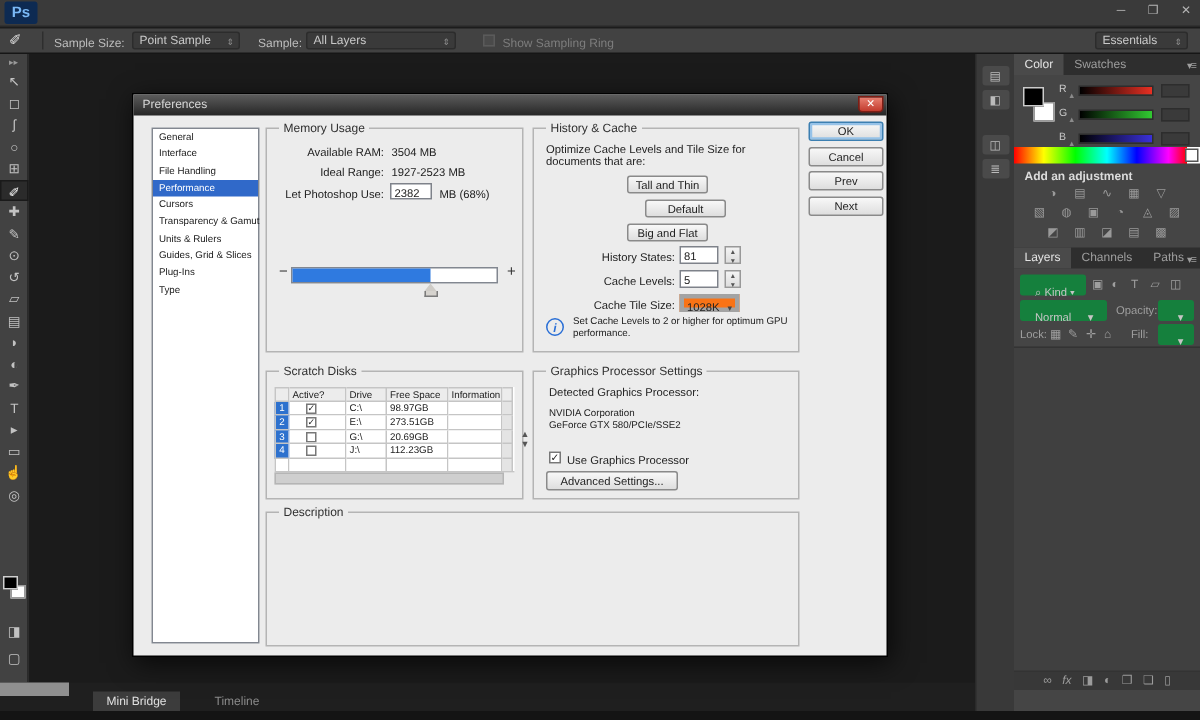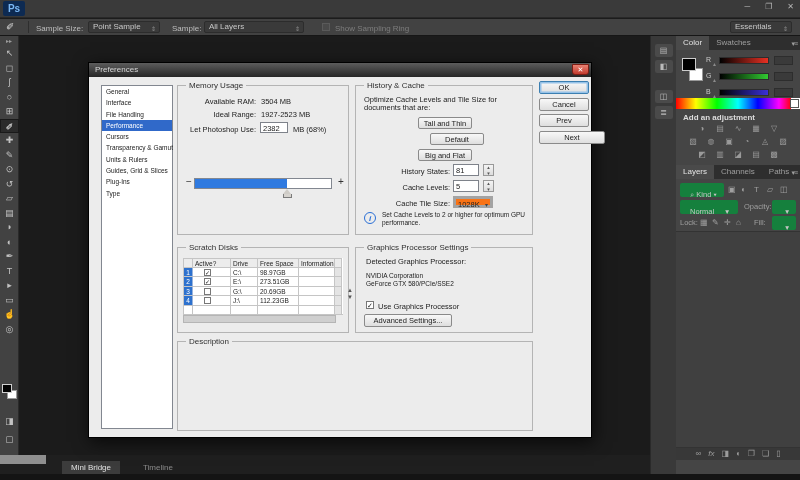--- a/index.html
+++ b/index.html
@@ -425,16 +425,16 @@
       <span class="dbtn" style="left:8px; top:66px; width:88px; height:13px; line-height:12px;">Advanced Settings...</span>
     </div>
 
     <div class="group" style="left:88px; top:278px; width:356px; height:90px;">
       <span class="legend">Description</span>
     </div>
 
     <span class="dbtn focus" style="left:450px; top:18px; width:50px; height:13px; line-height:12px;">OK</span>
     <span class="dbtn" style="left:450px; top:35px; width:50px; height:13px; line-height:12px;">Cancel</span>
     <span class="dbtn" style="left:450px; top:51px; width:50px; height:13px; line-height:12px;">Prev</span>
-    <span class="dbtn" style="left:450px; top:68px; width:66px; height:13px; line-height:12px;">Next</span>
+    <span class="dbtn" style="left:450px; top:68px; width:50px; height:13px; line-height:12px;">Next</span>
   </div>
 
 </div>
 
 </body></html>

